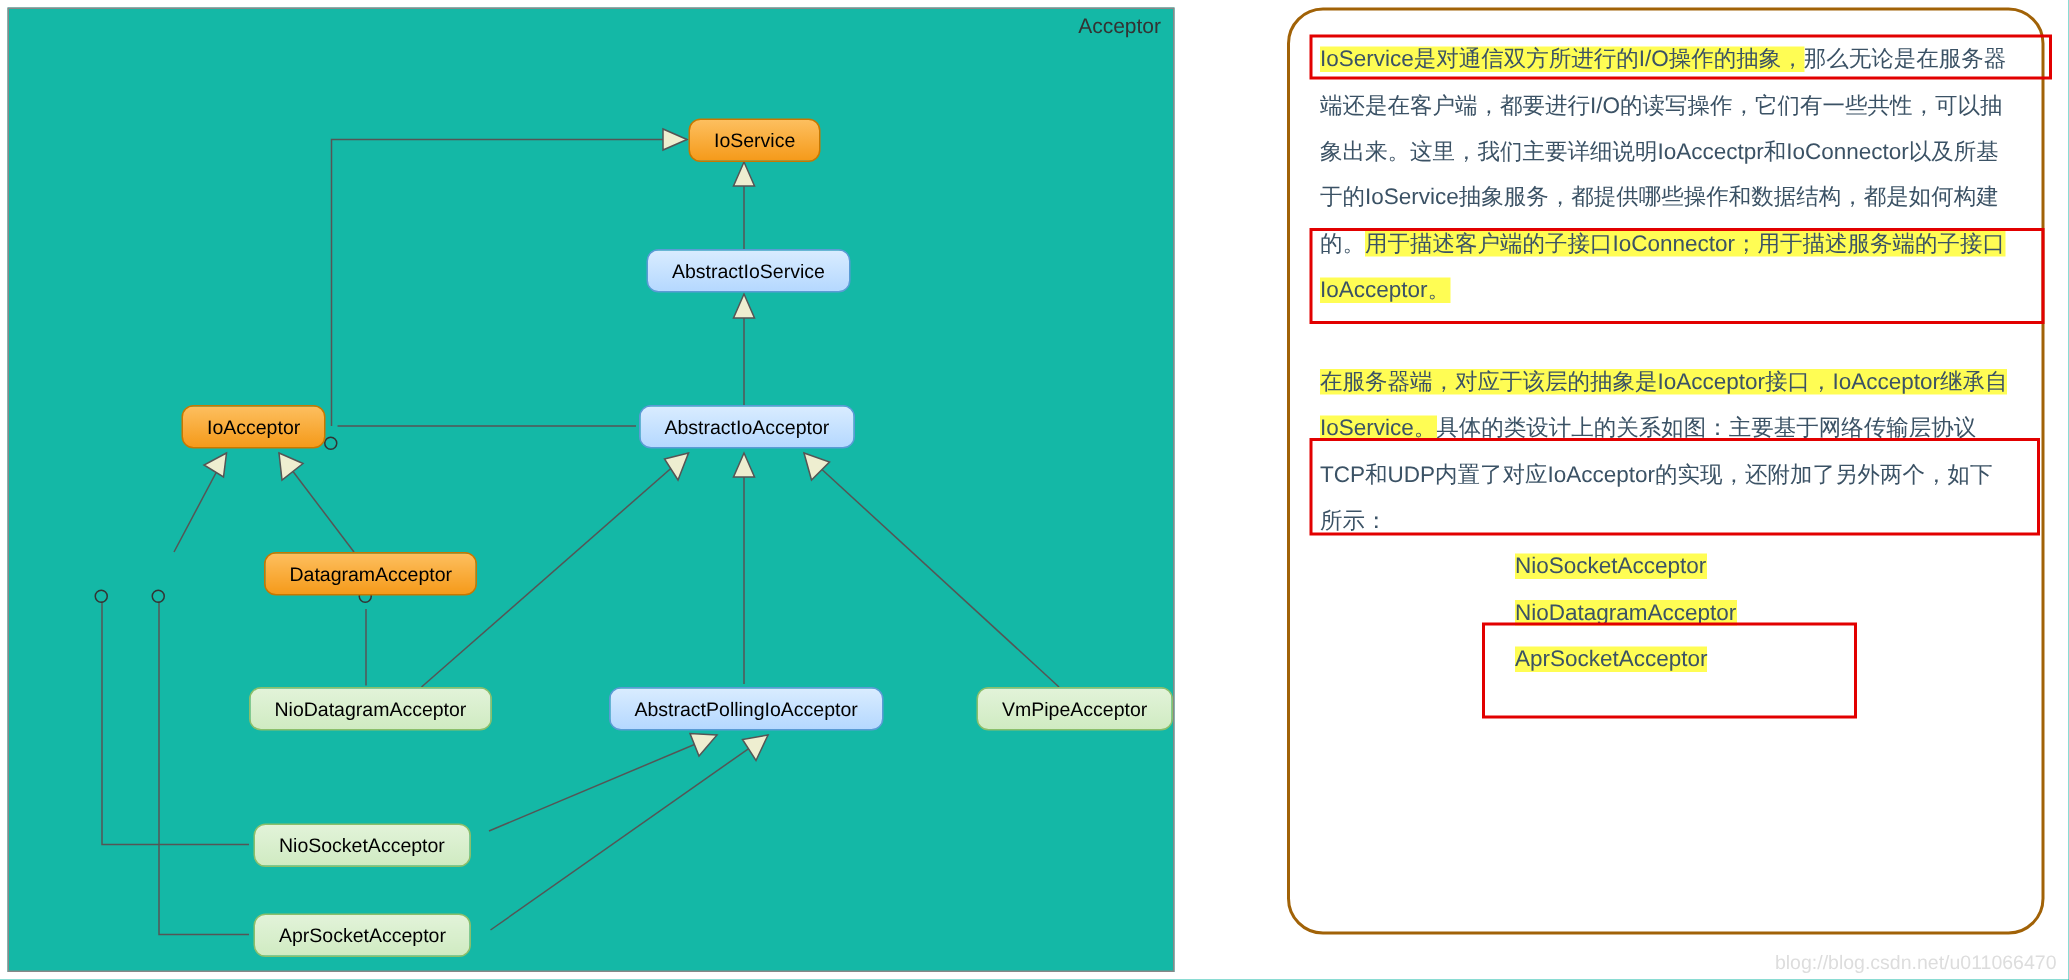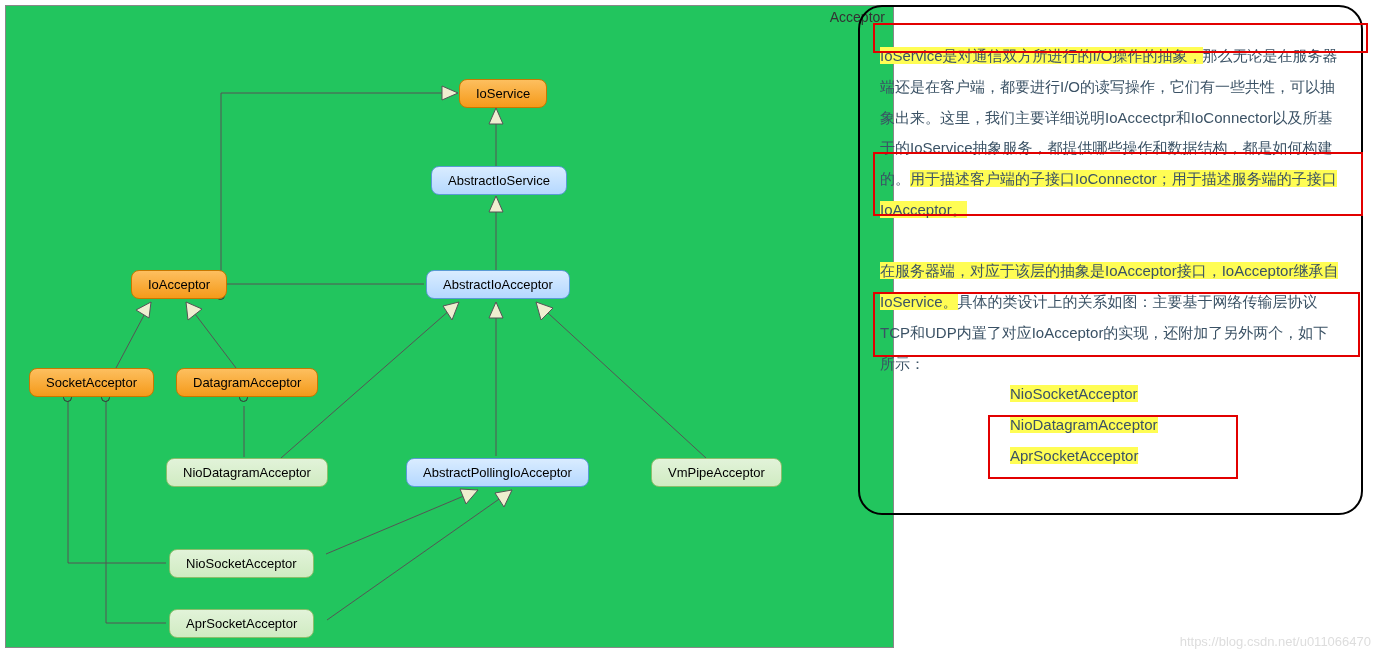--- a/index.html
+++ b/index.html
@@ -1,28 +1,28 @@
 <!DOCTYPE html>
 <html><head>
 <meta charset="utf-8">
 <style>
 *{box-sizing:border-box;margin:0;padding:0}
 body{font-family:"Microsoft YaHei",Arial,sans-serif;background:#fff;width:1379px;height:653px;position:relative}
-.diagram{position:absolute;left:5px;top:5px;width:889px;height:643px;background:#22c55e;border:1px solid #888}
+.diagram{position:absolute;left:5px;top:5px;width:778px;height:643px;background:#14b8a6;border:1px solid #888}
 .diagram-title{position:absolute;top:3px;right:8px;font-size:14px;color:#333}
 .box{position:absolute;padding:6px 16px;border-radius:8px;font-size:13px;text-align:left;white-space:nowrap}
 .orange{background:linear-gradient(#fdbf5f,#f59a1a);border:1px solid #c77800;color:#000}
 .blue{background:linear-gradient(#d9ecff,#b5d8ff);border:1px solid #5a9bd5;color:#000}
 .green{background:linear-gradient(#e2f3d9,#d0ebc2);border:1px solid #8bbf6b;color:#000}
 .circle{position:absolute;width:9px;height:9px;border:1px solid #333;border-radius:50%;background:transparent}
 svg.arrows{position:absolute;left:0;top:0;width:830px;height:643px;pointer-events:none}
 svg.arrows line,svg.arrows polyline{stroke:#555;stroke-width:1;fill:none}
 svg.arrows polygon.hollow{fill:#eeeed0;stroke:#555;stroke-width:1}
 
-.textpane{position:absolute;left:858px;top:5px;width:505px;height:510px;border:2px solid #000000;border-radius:24px;padding:34px 20px;font-size:15px;line-height:2.05;color:#3b5265}
+.textpane{position:absolute;left:858px;top:5px;width:505px;height:618px;border:2px solid #a16207;border-radius:24px;padding:18px 20px;font-size:15px;line-height:2.05;color:#3b5265}
 .hl{background:#fffd54}
 .rb1{position:absolute;left:873px;top:23px;width:495px;height:30px;border:2px solid #e20000;pointer-events:none}
 .rb2{position:absolute;left:873px;top:152px;width:490px;height:64px;border:2px solid #e20000;pointer-events:none}
 .rb3{position:absolute;left:873px;top:292px;width:487px;height:65px;border:2px solid #e20000;pointer-events:none}
 .rb4{position:absolute;left:988px;top:415px;width:250px;height:64px;border:2px solid #e20000;pointer-events:none}
 .imps{margin-left:130px}
 .watermark{position:absolute;right:8px;bottom:4px;font-size:13px;color:#ddd}
 </style>
 </head>
 <body>
@@ -71,23 +71,22 @@
     <polyline points="160,617 100,617 100,395"></polyline>
   </svg>
 
   <div class="circle" style="left:210px;top:285px"></div>
   <div class="circle" style="left:57px;top:387px"></div>
   <div class="circle" style="left:95px;top:387px"></div>
   <div class="circle" style="left:233px;top:387px"></div>
 
   <div class="box orange" style="left:453px;top:73px">IoService</div>
   <div class="box blue" style="left:425px;top:160px">AbstractIoService</div>
-  <div class="box orange" style="left:125px;top:264px">IoAcceptor</div>
+  <div class="box orange" style="left:115px;top:264px">IoAcceptor</div>
   <div class="box blue" style="left:420px;top:264px">AbstractIoAcceptor</div>
-  <div class="box orange" style="left:23px;top:362px">SocketAcceptor</div>
   <div class="box orange" style="left:170px;top:362px">DatagramAcceptor</div>
   <div class="box green" style="left:160px;top:452px">NioDatagramAcceptor</div>
   <div class="box blue" style="left:400px;top:452px">AbstractPollingIoAcceptor</div>
   <div class="box green" style="left:645px;top:452px">VmPipeAcceptor</div>
   <div class="box green" style="left:163px;top:543px">NioSocketAcceptor</div>
   <div class="box green" style="left:163px;top:603px">AprSocketAcceptor</div>
 </div>
 
 <div class="textpane">
   <p>
@@ -102,13 +101,13 @@
     <div><span class="hl">NioDatagramAcceptor</span></div>
     <div><span class="hl">AprSocketAcceptor</span></div>
   </div>
 </div>
 
 <div class="rb1"></div>
 <div class="rb2"></div>
 <div class="rb3"></div>
 <div class="rb4"></div>
 
-<div class="watermark">https://blog.csdn.net/u011066470</div>
+<div class="watermark">blog://blog.csdn.net/u011066470</div>
 
 </body></html>

